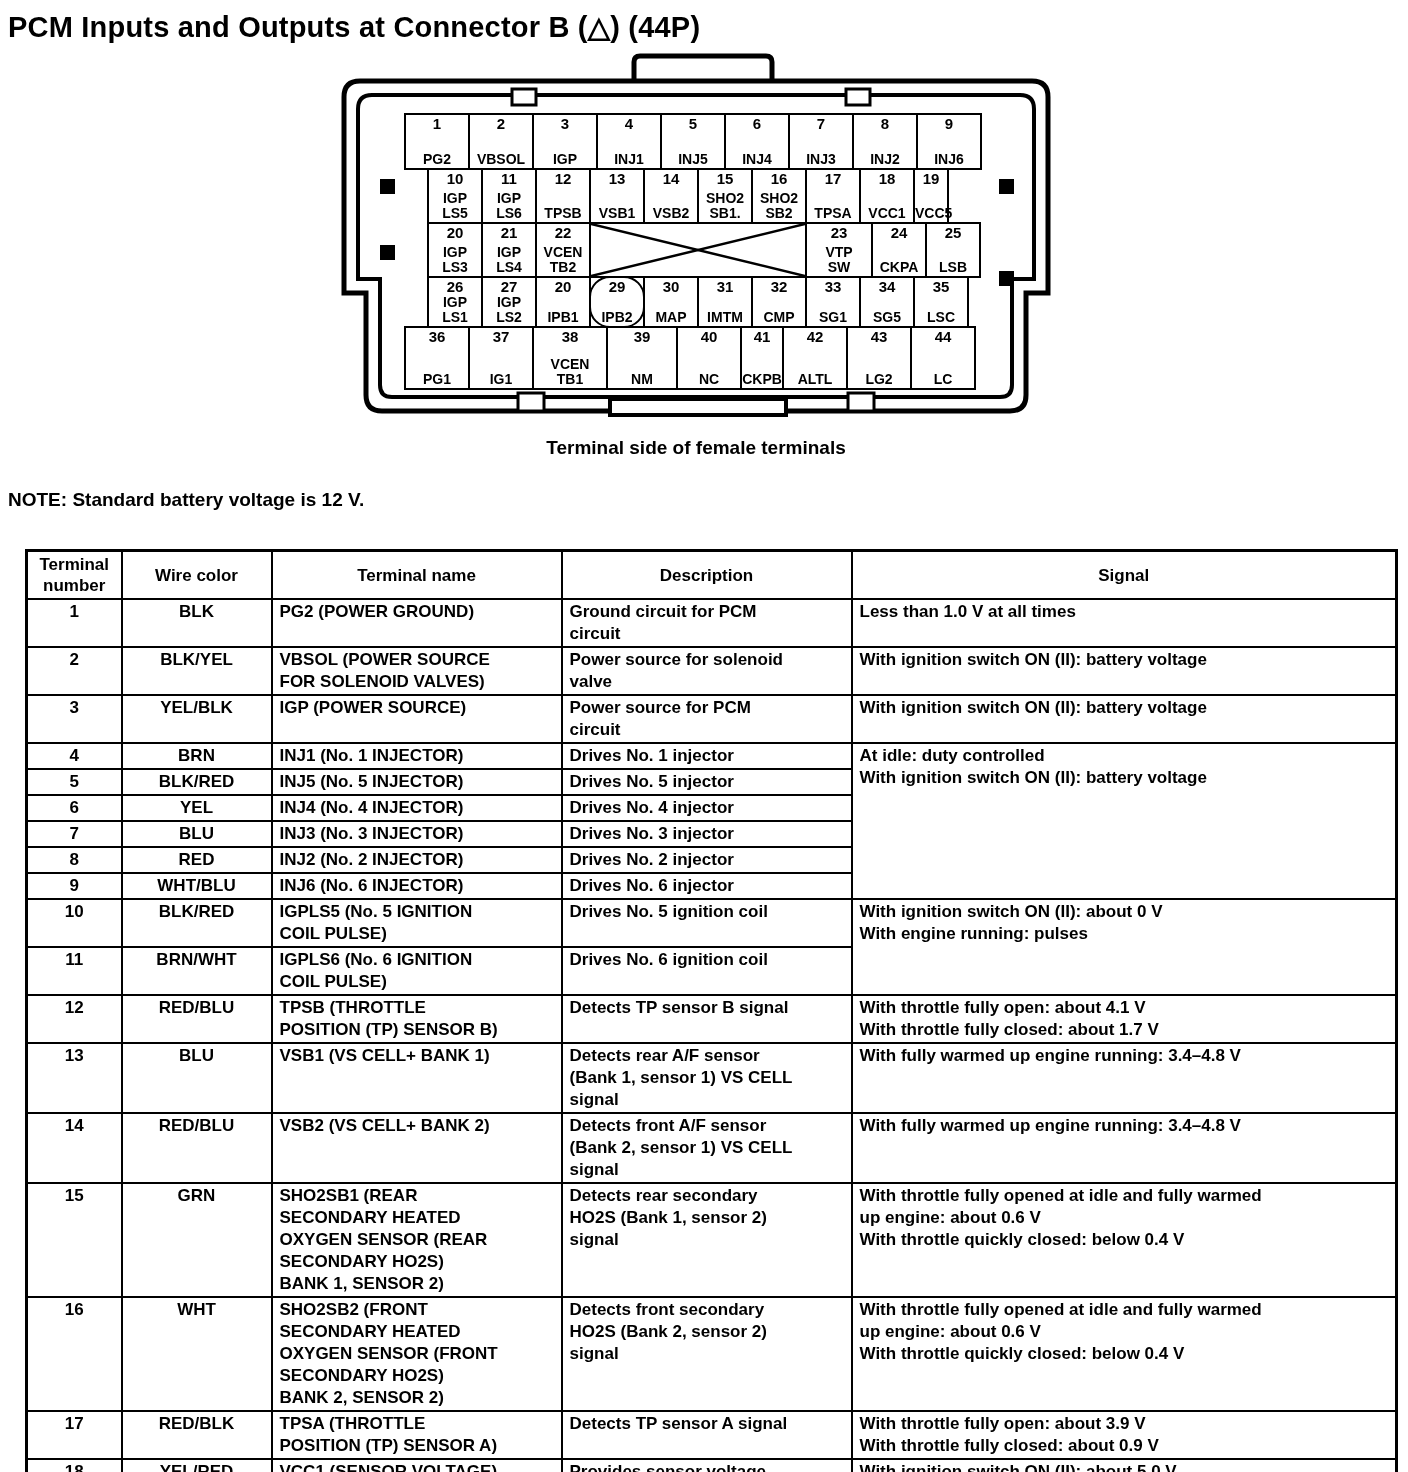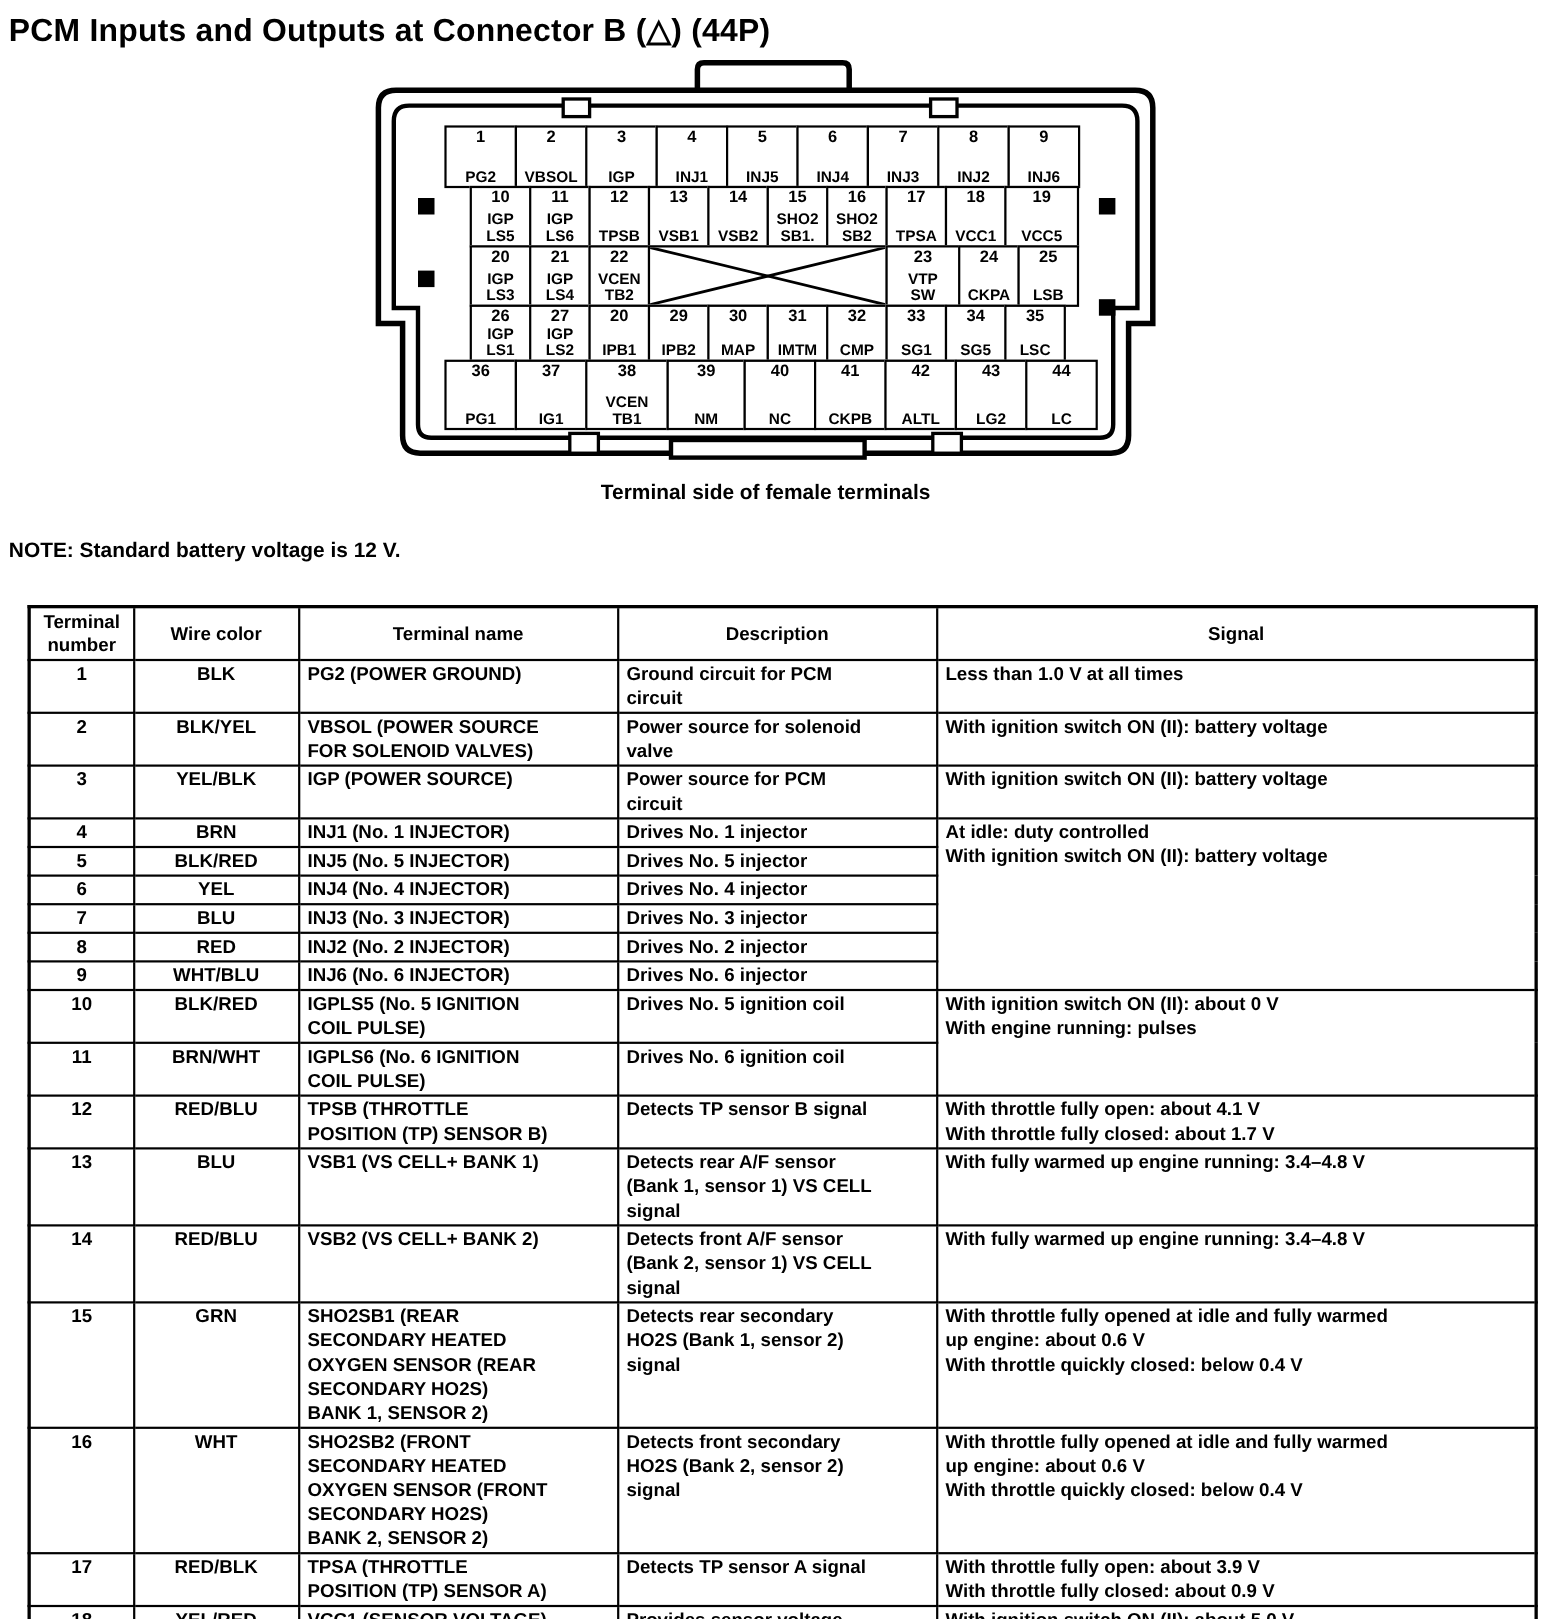--- a/index.html
+++ b/index.html
@@ -149,21 +149,21 @@
 SB2</div>
         </div>
         <div class="pin-cell" style="width: 56px; margin-left: -2px;">
           <div class="pin-num">17</div>
           <div class="pin-label">TPSA</div>
         </div>
         <div class="pin-cell" style="width: 56px; margin-left: -2px;">
           <div class="pin-num">18</div>
           <div class="pin-label">VCC1</div>
         </div>
-        <div class="pin-cell" style="width: 68px; margin-left: -2px;">
+        <div class="pin-cell" style="width: 36px; margin-left: -2px;">
           <div class="pin-num">19</div>
           <div class="pin-label">VCC5</div>
         </div>
       </div>
       <div class="pin-row" style="left: 91px; top: 173px; height: 56px;">
         <div class="pin-cell" style="width: 56px;">
           <div class="pin-num">20</div>
           <div class="pin-label">IGP
 LS3</div>
         </div>
@@ -205,21 +205,21 @@
         </div>
         <div class="pin-cell" style="width: 56px; margin-left: -2px;">
           <div class="pin-num">27</div>
           <div class="pin-label">IGP
 LS2</div>
         </div>
         <div class="pin-cell" style="width: 56px; margin-left: -2px;">
           <div class="pin-num">20</div>
           <div class="pin-label">IPB1</div>
         </div>
-        <div class="pin-cell" style="width: 56px; margin-left: -2px;">
+        <div class="pin-cell" style="width: 56px; margin-left: -2px; border-radius: 21px;">
           <div class="pin-num">29</div>
           <div class="pin-label">IPB2</div>
         </div>
         <div class="pin-cell" style="width: 56px; margin-left: -2px;">
           <div class="pin-num">30</div>
           <div class="pin-label">MAP</div>
         </div>
         <div class="pin-cell" style="width: 56px; margin-left: -2px;">
           <div class="pin-num">31</div>
           <div class="pin-label">IMTM</div>
@@ -256,21 +256,21 @@
 TB1</div>
         </div>
         <div class="pin-cell" style="width: 72px; margin-left: -2px;">
           <div class="pin-num">39</div>
           <div class="pin-label">NM</div>
         </div>
         <div class="pin-cell" style="width: 66px; margin-left: -2px;">
           <div class="pin-num">40</div>
           <div class="pin-label">NC</div>
         </div>
-        <div class="pin-cell" style="width: 66px; margin-left: -2px;">
+        <div class="pin-cell" style="width: 44px; margin-left: -2px;">
           <div class="pin-num">41</div>
           <div class="pin-label">CKPB</div>
         </div>
         <div class="pin-cell" style="width: 66px; margin-left: -2px;">
           <div class="pin-num">42</div>
           <div class="pin-label">ALTL</div>
         </div>
         <div class="pin-cell" style="width: 66px; margin-left: -2px;">
           <div class="pin-num">43</div>
           <div class="pin-label">LG2</div>

